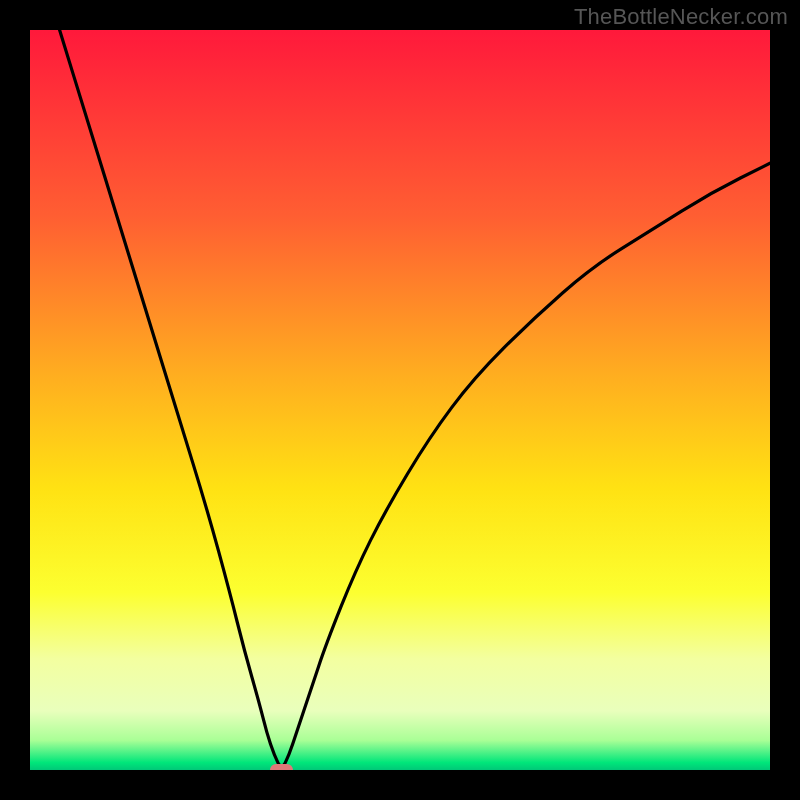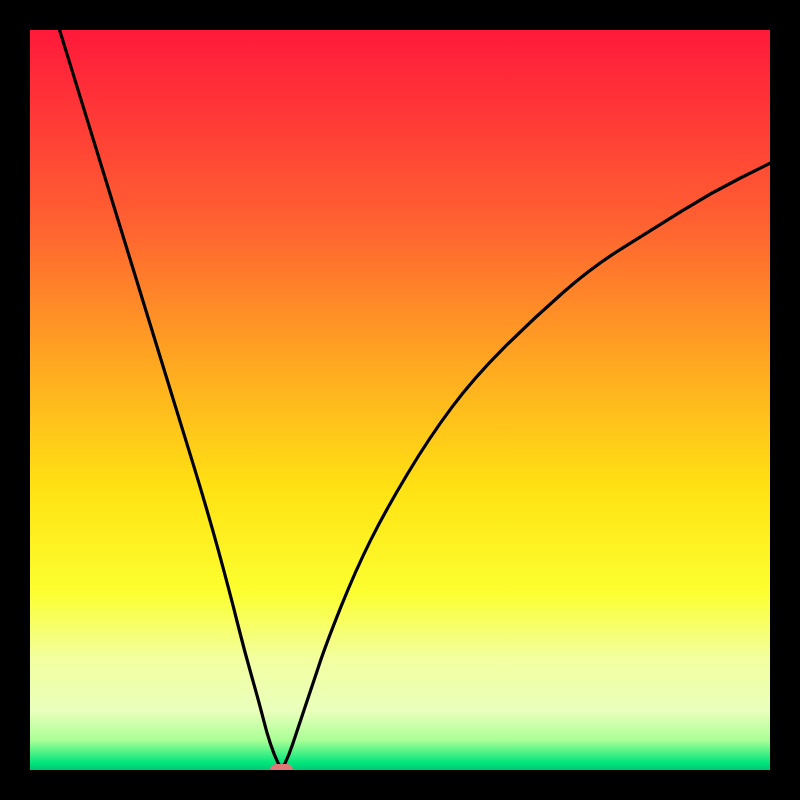--- a/index.html
+++ b/index.html
@@ -67,13 +67,14 @@
   <div class="black-frame"></div>
 
   <div class="plot-area">
     <div class="gradient" id="gradient" style="background: linear-gradient(rgb(255, 25, 59) 0%, rgb(255, 94, 50) 25%, rgb(255, 168, 33) 45%, rgb(255, 226, 19) 62%, rgb(252, 255, 48) 76%, rgb(243, 255, 160) 85%, rgb(233, 255, 188) 92%, rgb(169, 255, 150) 96%, rgb(0, 230, 122) 99%, rgb(0, 200, 120) 100%);"></div>
     <svg class="curve-svg" id="curve-svg" viewBox="0 0 740 740" preserveAspectRatio="none">
         <path d="M 0 -96.19999999999993 Q 0 -96.19999999999993 14.8 -48.099999999999966 Q 29.6 0 44.400000000000006 48.10000000000002 Q 59.2 96.20000000000005 74 144.3 Q 88.8 192.39999999999998 103.6 240.5 Q 118.4 288.6 133.2 336.70000000000005 Q 148 384.8 162.8 432.9 Q 177.6 481 188.7 521.7 Q 199.8 562.4 207.2 592 Q 214.6 621.6 222 647.5 Q 229.4 673.4 233.10000000000002 688.2 Q 236.8 703 240.5 714.1 Q 244.20000000000002 725.2 247.90000000000003 732.6 Q 251.60000000000002 740 255.3 732.6 Q 259 725.2 262.7 714.1 Q 266.4 703 273.79999999999995 680.8 Q 281.2 658.6 288.6 636.4000000000001 Q 296 614.2 310.8 577.2 Q 325.6 540.2 340.4 510.6 Q 355.2 481 377.4 444 Q 399.6 407 421.8 377.4 Q 444 347.79999999999995 473.6 318.2 Q 503.20000000000005 288.6 532.8 262.7 Q 562.4 236.79999999999995 592 218.3 Q 621.6 199.80000000000007 651.2 181.3 Q 680.8000000000001 162.79999999999995 710.4000000000001 148 T 740 133.20000000000005" fill="none" stroke="#000000" stroke-width="3.2" stroke-linecap="round" stroke-linejoin="round"></path>
       </svg>
     <div class="marker" id="marker" style="left: 239.76px; top: 734.08px; width: 23.68px; height: 11.84px; background: rgb(224, 120, 120);"></div>
   </div>
 
+  <div class="watermark">TheBottleNecker.com</div>
 </div>
 
 </body></html>

